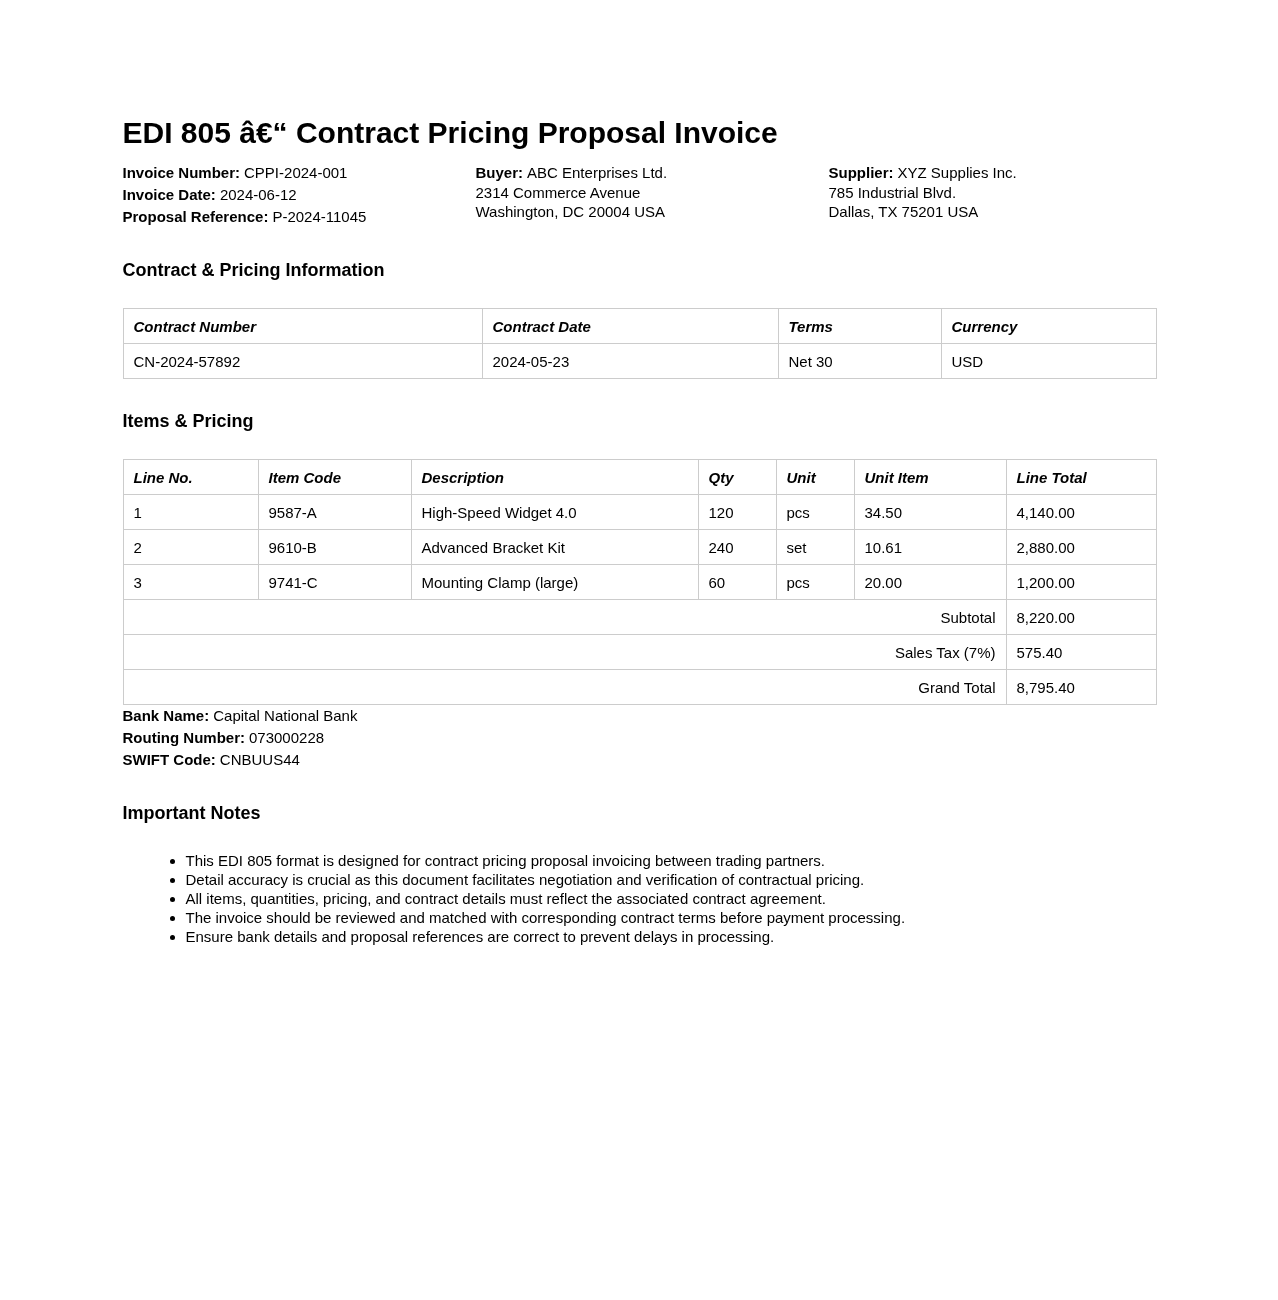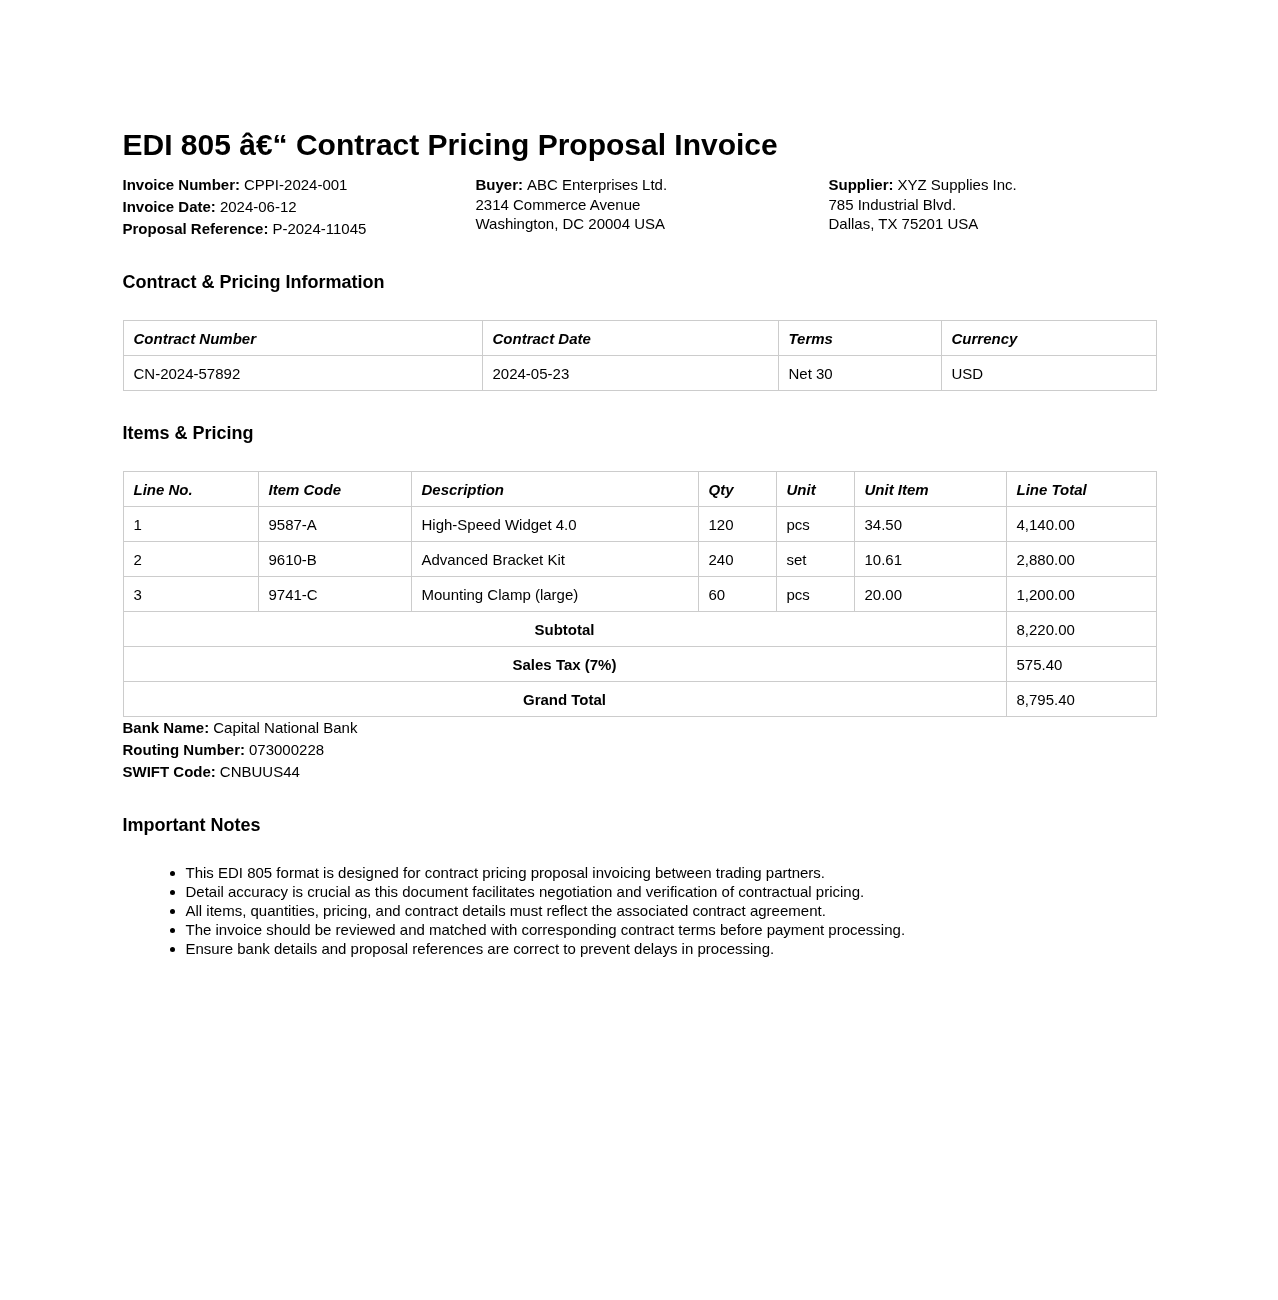--- a/index.html
+++ b/index.html
@@ -7,21 +7,21 @@
     margin: 0;
     padding: 0;
     background: #ffffff;
     color: #000000;
     font-family: "Liberation Sans", "DejaVu Sans", sans-serif;
     font-size: 15px;
   }
   body { width: 1278px; min-height: 1300px; }
   .page {
     width: 1033px;
-    margin: 12px auto;
+    margin: 0 auto;
     padding-top: 116px;
   }
   h1.doc-title {
     font-size: 30px;
     font-weight: bold;
     margin: 0 0 12px 0;
     line-height: 34px;
   }
   .header-info { display: flex; }
   .header-col { width: 353px; }
@@ -45,21 +45,21 @@
   th, td {
     border: 1px solid #cccccc;
     padding: 8px 10px;
     text-align: left;
     vertical-align: middle;
     height: 35px;
     overflow: hidden;
     white-space: nowrap;
   }
   th { font-weight: bold; font-style: italic; }
-  .sum-label { text-align: center; font-weight: bold; }
+  .sum-label { text-align: right; font-weight: normal; }
   section.notes ul {
     margin: 20px 0 0 0;
     padding-left: 63px;
     list-style-type: disc;
   }
   section.notes li { line-height: 19px; }
 </style>
 </head>
 <body>
 

